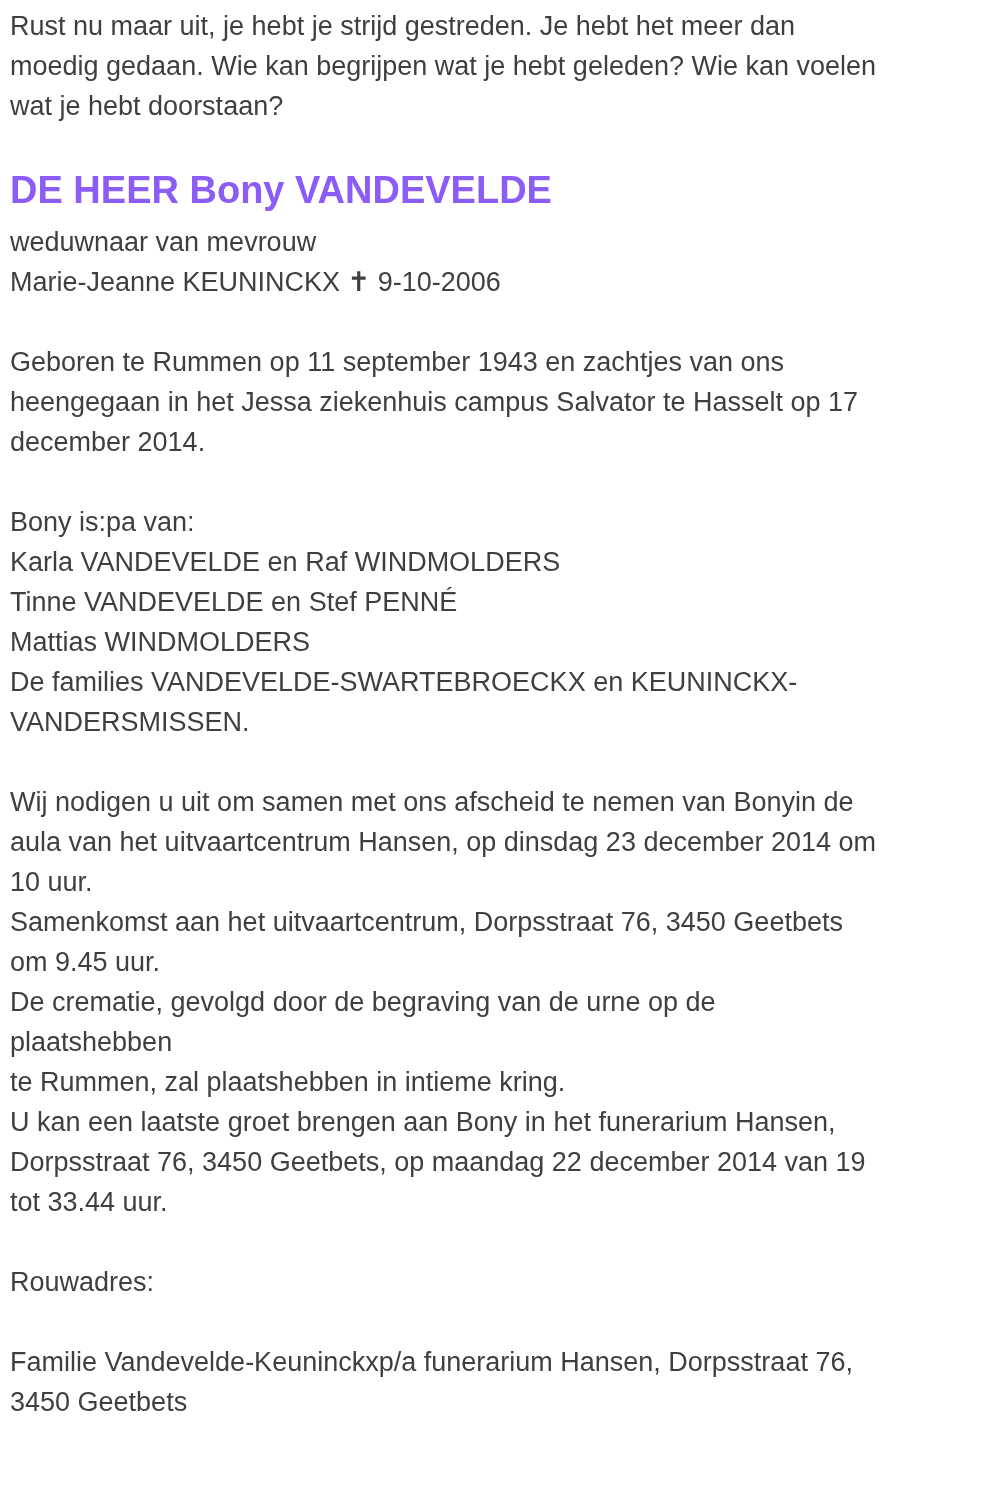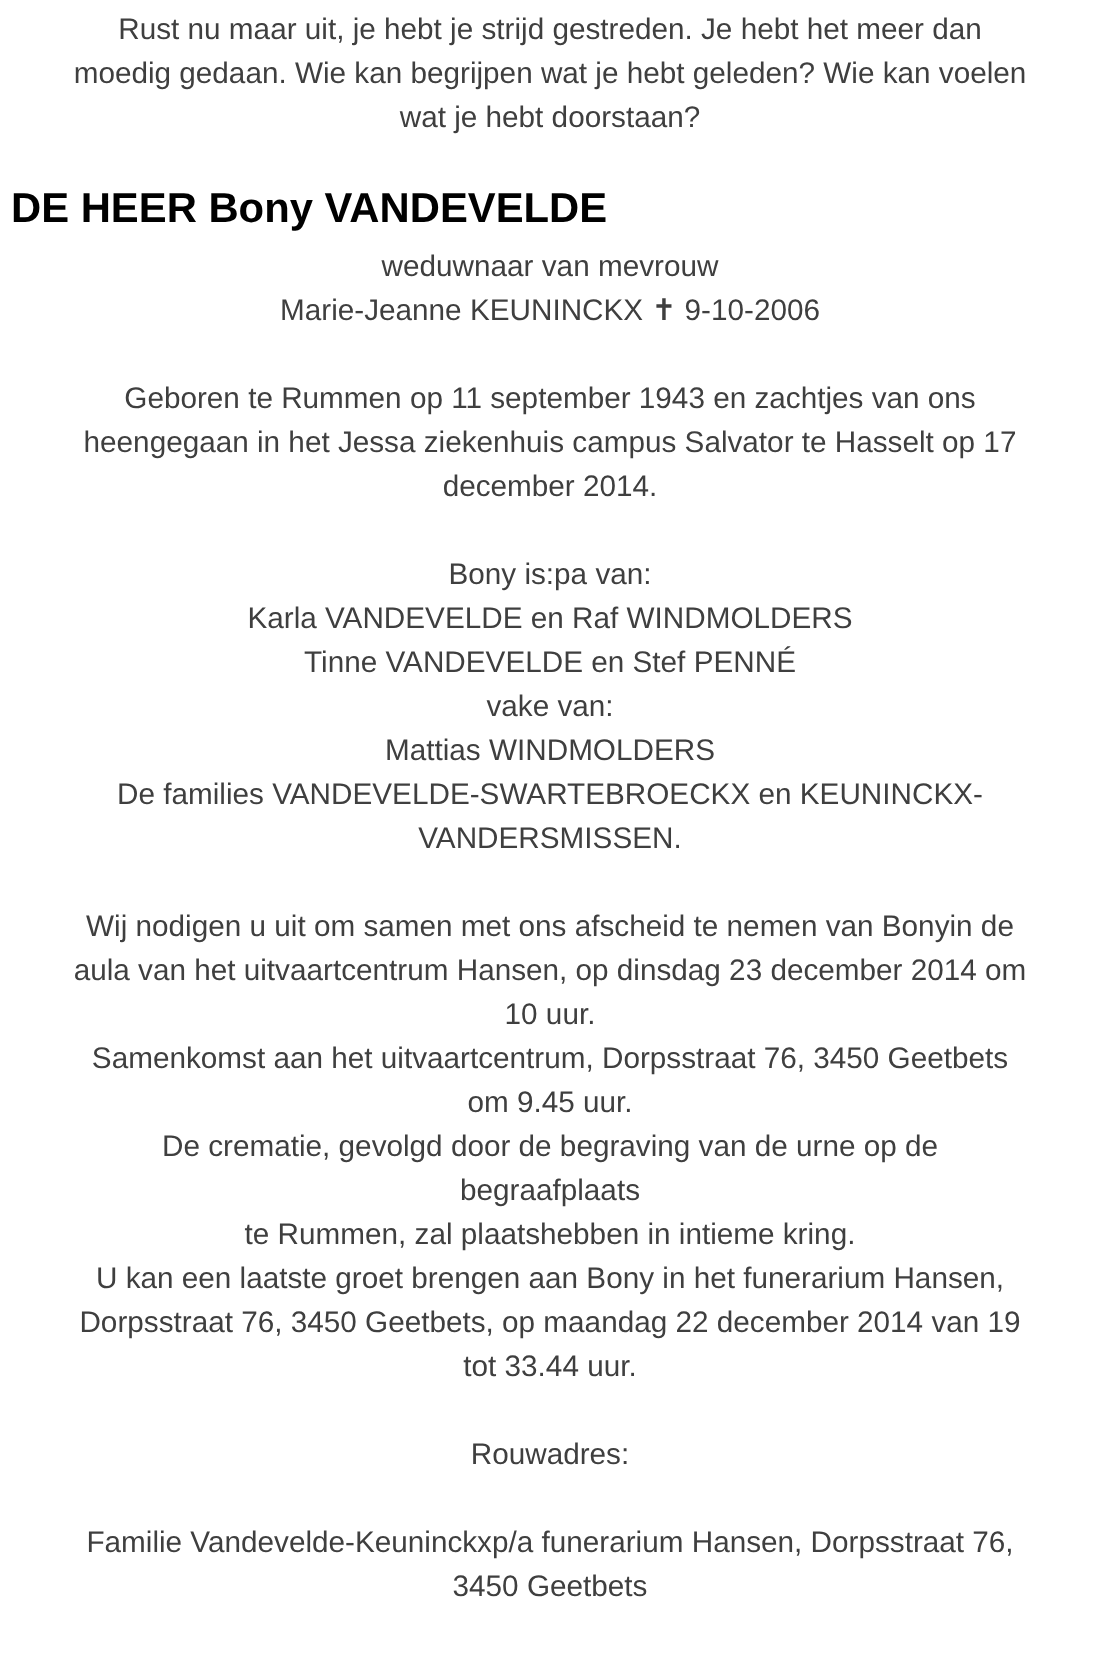--- a/index.html
+++ b/index.html
@@ -13,31 +13,30 @@
     box-sizing: border-box;
     padding: 6px 10px 0 10px;
     overflow: hidden;
     font-family: "Liberation Sans", "DejaVu Sans", sans-serif;
     font-size: 27px;
     color: #3f3f3f;
     -webkit-font-smoothing: antialiased;
   }
   .para {
     margin: 0 0 40px 0;
-    text-align: center;
   }
   .line {
     line-height: 40px;
     white-space: nowrap;
   }
   h1.title {
     font-size: 38px;
     line-height: 48px;
     font-weight: 700;
-    color: #000000;
+    color: #8b5cf6;
     margin: 0 0 8px 0;
   }
 </style>
 </head>
 <body>
 
 <div>
 
   <div class="para">
     <div class="line">Rust nu maar uit, je hebt je strijd gestreden. Je hebt het meer dan</div>
@@ -55,34 +54,33 @@
   <div class="para">
     <div class="line">Geboren te Rummen op 11 september 1943 en zachtjes van ons</div>
     <div class="line">heengegaan in het Jessa ziekenhuis campus Salvator te Hasselt op 17</div>
     <div class="line">december 2014.</div>
   </div>
 
   <div class="para">
     <div class="line">Bony is:pa van:</div>
     <div class="line">Karla VANDEVELDE en Raf WINDMOLDERS</div>
     <div class="line">Tinne VANDEVELDE en Stef PENNÉ</div>
-    <div class="line">vake van:</div>
     <div class="line">Mattias WINDMOLDERS</div>
     <div class="line">De families VANDEVELDE-SWARTEBROECKX en KEUNINCKX-</div>
     <div class="line">VANDERSMISSEN.</div>
   </div>
 
   <div class="para">
     <div class="line">Wij nodigen u uit om samen met ons afscheid te nemen van Bonyin de</div>
     <div class="line">aula van het uitvaartcentrum Hansen, op dinsdag 23 december 2014 om</div>
     <div class="line">10 uur.</div>
     <div class="line">Samenkomst aan het uitvaartcentrum, Dorpsstraat 76, 3450 Geetbets</div>
     <div class="line">om 9.45 uur.</div>
     <div class="line">De crematie, gevolgd door de begraving van de urne op de</div>
-    <div class="line">begraafplaats</div>
+    <div class="line">plaatshebben</div>
     <div class="line">te Rummen, zal plaatshebben in intieme kring.</div>
     <div class="line">U kan een laatste groet brengen aan Bony in het funerarium Hansen,</div>
     <div class="line">Dorpsstraat 76, 3450 Geetbets, op maandag 22 december 2014 van 19</div>
     <div class="line">tot 33.44 uur.</div>
   </div>
 
   <div class="para">
     <div class="line">Rouwadres:</div>
   </div>
 

